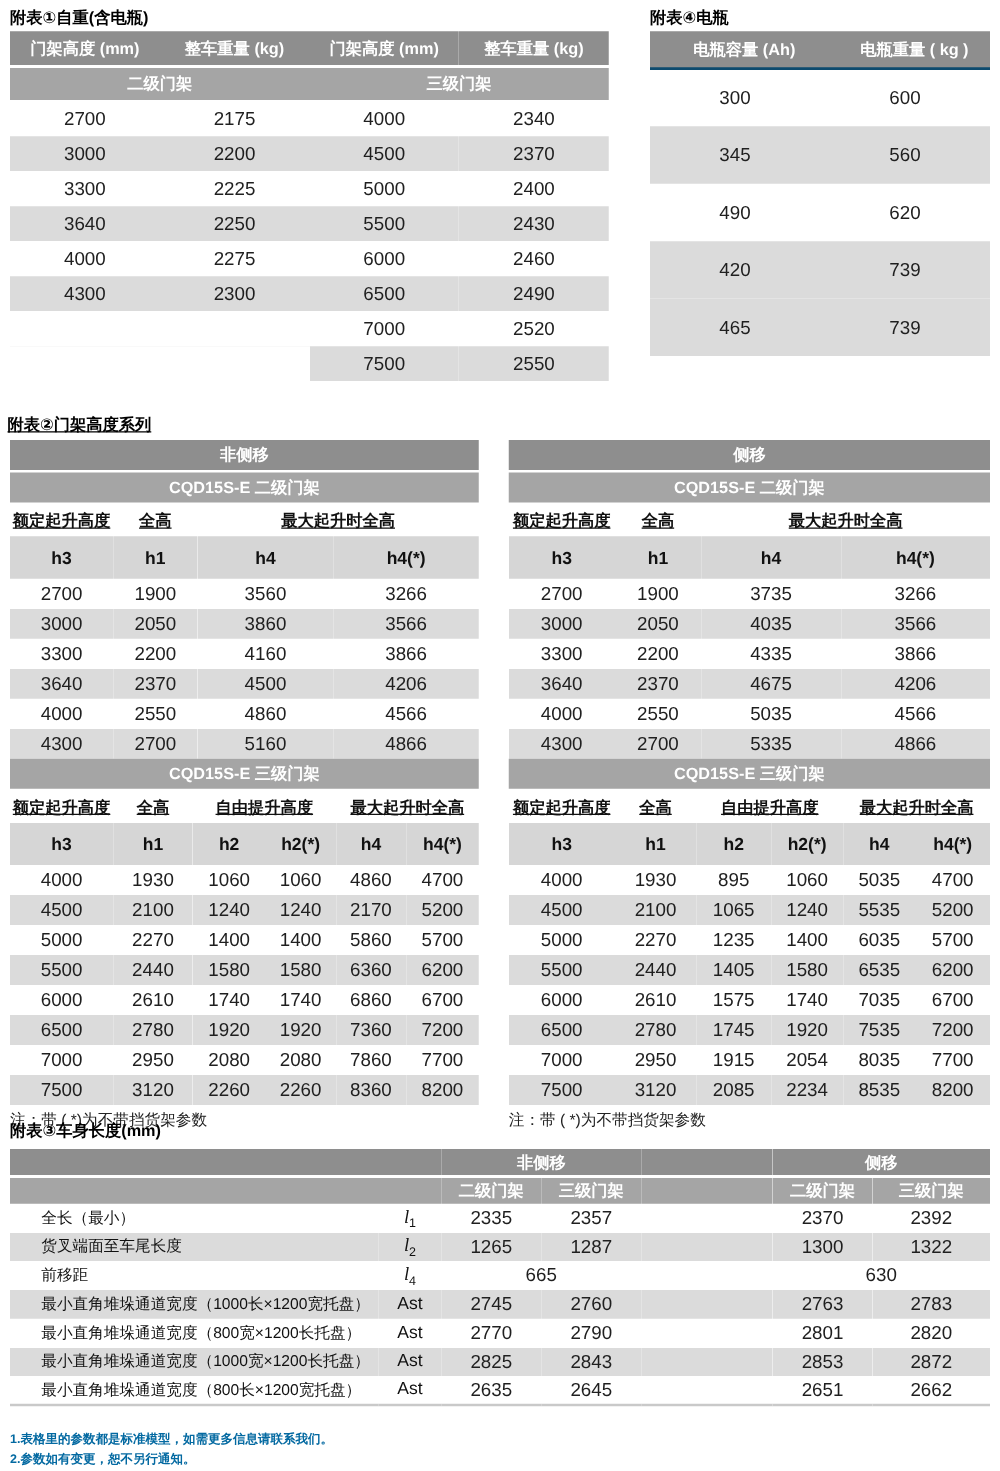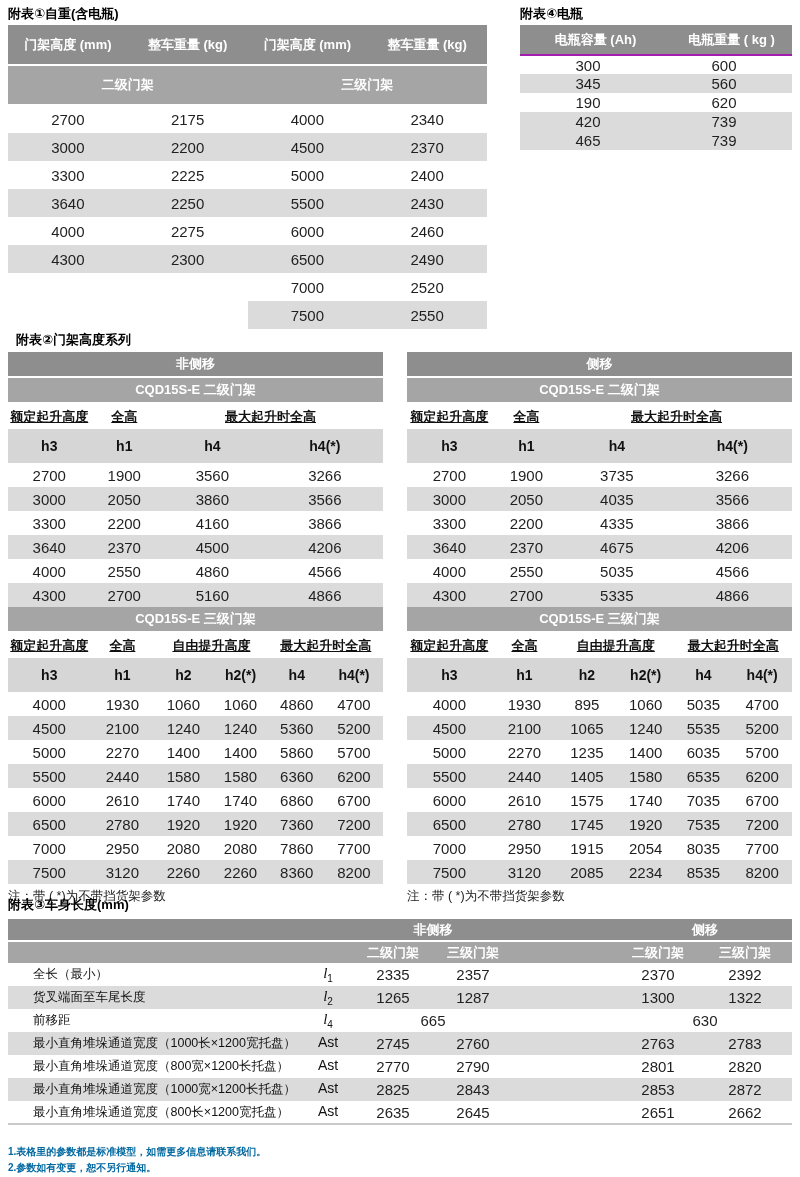--- a/index.html
+++ b/index.html
@@ -14,29 +14,29 @@
   table { border-collapse:collapse; table-layout:fixed; }
   th,td { text-align:center; vertical-align:middle; overflow:hidden; white-space:nowrap; font-weight:normal; }
   .hdr-dark { background:#8e8e8e; color:#fff; font-size:13px; font-weight:bold; }
   .hdr-med  { background:#a5a5a5; color:#fff; font-size:13px; font-weight:bold; }
   tr.stripe { background:#dbdbdb;padding-left:47px; }
   td.blank { background:#ffffff; }
   td.num, #t1 tbody td, #t4 tbody td { font-size:15px; color:#1f1f1f; }
 
   
   #t1 { position:absolute; left:8px; top:25px; width:479px; }
-  #t1 thead tr { height:40px; }
+  #t1 thead tr { height:28px; }
   #t1 thead th { border-bottom:2px solid #fff; }
   #t1 tbody tr { height:28px; }
 
   
   #t4 { position:absolute; left:520px; top:25px; width:272px; }
   #t4 thead tr { height:30px; }
-  #t4 thead th { border-bottom:2px solid #a21caf;padding-left:15px; }
-  #t4 tbody tr { height:19px; }
+  #t4 thead th { border-bottom:2px solid #0c4a6e;padding-left:15px; }
+  #t4 tbody tr { height:46px; }
 
   
   .side { position:absolute; top:352px; }
   .side-left { left:8px; width:375px; }
   .side-right { left:407px; width:385px; }
   .band { height:24px; line-height:24px; text-align:center; color:#fff;
           font-size:13px; font-weight:bold; margin-bottom:2px; }
   .band-dark { background:#8e8e8e; }
   .band-med  { background:#a5a5a5; }
   table.mast { width:100%; }
@@ -154,35 +154,35 @@
     <tbody id="t4-body">
         <tr>
           <td>300</td>
           <td>600</td>
         </tr>
         <tr class="stripe">
           <td>345</td>
           <td>560</td>
         </tr>
         <tr>
-          <td>190</td>
+          <td>490</td>
           <td>620</td>
         </tr>
         <tr class="stripe">
           <td>420</td>
           <td>739</td>
         </tr>
         <tr class="stripe">
           <td>465</td>
           <td>739</td>
         </tr>
       </tbody>
   </table>
 
-  <div class="tbl-title" style="left:16px; top:331px;">附表②门架高度系列</div>
+  <div class="tbl-title" style="left:6px; top:331px;text-decoration:underline;">附表②门架高度系列</div>
   <div class="side side-left">
       <div class="band band-dark">非侧移</div>
       <div class="band band-med">CQD15S-E  二级门架</div>
       <table class="mast">
         <colgroup>
           <col style="width: 22%;">
           <col style="width: 18%;">
           <col style="width: 29%;">
           <col style="width: 31%;">
         </colgroup>
@@ -267,21 +267,21 @@
             <td class="num">1060</td>
             <td class="num">1060</td>
             <td class="num">4860</td>
             <td class="num">4700</td>
           </tr>
           <tr class="data stripe">
             <td class="num">4500</td>
             <td class="num">2100</td>
             <td class="num">1240</td>
             <td class="num">1240</td>
-            <td class="num">5360</td>
+            <td class="num">2170</td>
             <td class="num">5200</td>
           </tr>
           <tr class="data">
             <td class="num">5000</td>
             <td class="num">2270</td>
             <td class="num">1400</td>
             <td class="num">1400</td>
             <td class="num">5860</td>
             <td class="num">5700</td>
           </tr>

